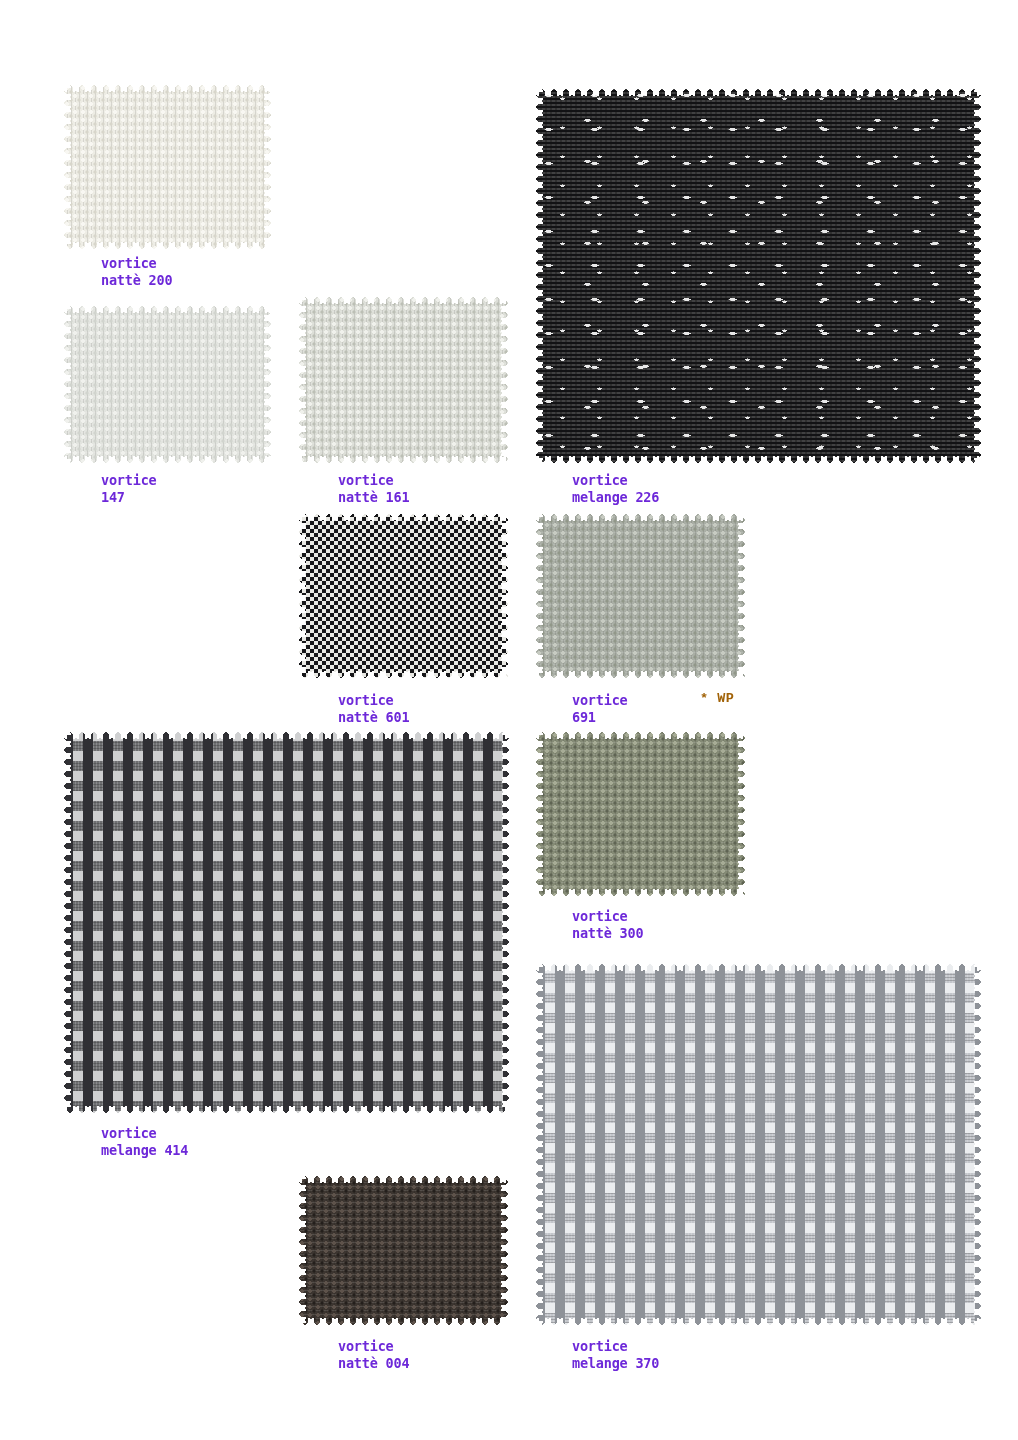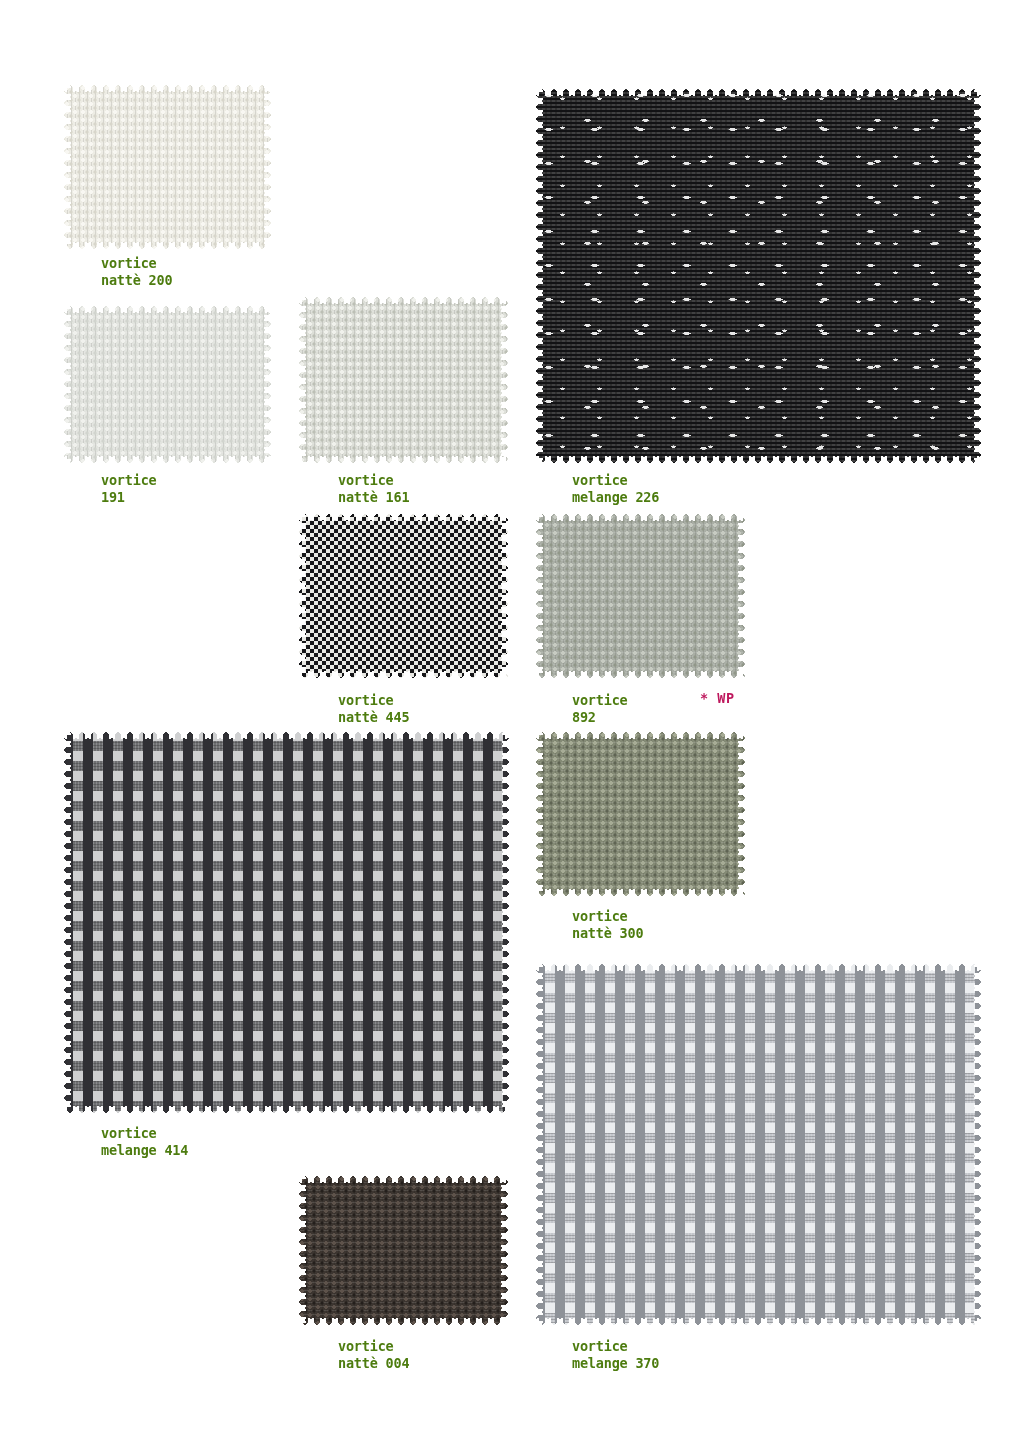--- a/index.html
+++ b/index.html
@@ -54,21 +54,21 @@
   .pink-left  { left: -1px; }
   .pink-right { right: -1px; }
 
   
   .label {
     position: absolute;
     font-family: "DejaVu Sans Mono", "Liberation Mono", monospace;
     font-size: 13.5px;
     font-weight: 700;
     line-height: 17px;
-    color: #4d7c0f;
+    color: #6d28d9;
     letter-spacing: -0.2px;
     white-space: pre;
   }
   .label .l1, .label .l2 { display: block; }
 
   .wp-badge {
     position: absolute;
     font-family: "DejaVu Sans Mono", "Liberation Mono", monospace;
     font-size: 13.5px;
     font-weight: 700;
@@ -94,21 +94,21 @@
     <div class="label" style="left: 101px; top: 255px;"><span class="l1">vortice</span><span class="l2">nattè 200</span></div>
     <div class="swatch-card" style="left: 63px; top: 305px; width: 209px; height: 159px;">
       <div class="swatch" style="width: 209px; height: 159px;">
         <div class="fabric" style="background-color: rgb(226, 228, 223); background-image: radial-gradient(circle, rgb(240, 241, 237) 0px, rgb(240, 241, 237) 30%, transparent 34%), radial-gradient(circle, rgb(209, 212, 206) 0px, rgb(209, 212, 206) 26%, transparent 30%), repeating-linear-gradient(90deg, rgba(0, 0, 0, 0.1) 0px, rgba(0, 0, 0, 0.1) 1px, transparent 1px, transparent 4px), repeating-linear-gradient(0deg, rgba(255, 255, 255, 0.12) 0px, rgba(255, 255, 255, 0.12) 1px, transparent 1px, transparent 4px); background-size: 8px 8px, 8px 8px, 4px 4px, 4px 4px; background-position: 0px 0px, 4px 4px, 0px 0px, 0px 0px;"></div>
         <div class="pink-edge pink-top" style="background-image: linear-gradient(-45deg, transparent 50%, rgb(255, 255, 255) 50%), linear-gradient(45deg, transparent 50%, rgb(255, 255, 255) 50%); background-size: 12px 9px; background-position: 0px 0px, 6px 0px; background-repeat: repeat-x;"></div>
         <div class="pink-edge pink-bottom" style="background-image: linear-gradient(-135deg, transparent 50%, rgb(255, 255, 255) 50%), linear-gradient(135deg, transparent 50%, rgb(255, 255, 255) 50%); background-size: 12px 9px; background-position: 0px 100%, 6px 100%; background-repeat: repeat-x;"></div>
         <div class="pink-edge pink-left" style="background-image: linear-gradient(-45deg, transparent 50%, rgb(255, 255, 255) 50%), linear-gradient(-135deg, transparent 50%, rgb(255, 255, 255) 50%); background-size: 9px 12px; background-position: 0px 0px, 0px 6px; background-repeat: repeat-y;"></div>
         <div class="pink-edge pink-right" style="background-image: linear-gradient(45deg, transparent 50%, rgb(255, 255, 255) 50%), linear-gradient(135deg, transparent 50%, rgb(255, 255, 255) 50%); background-size: 9px 12px; background-position: 100% 0px, 100% 6px; background-repeat: repeat-y;"></div>
       </div>
     </div>
-    <div class="label" style="left: 101px; top: 472px;"><span class="l1">vortice</span><span class="l2">191</span></div>
+    <div class="label" style="left: 101px; top: 472px;"><span class="l1">vortice</span><span class="l2">147</span></div>
     <div class="swatch-card" style="left: 298px; top: 296px; width: 211px; height: 168px;">
       <div class="swatch" style="width: 211px; height: 168px;">
         <div class="fabric" style="background-color: rgb(220, 222, 215); background-image: radial-gradient(circle, rgb(240, 241, 236) 0px, rgb(240, 241, 236) 30%, transparent 34%), radial-gradient(circle, rgb(188, 191, 181) 0px, rgb(188, 191, 181) 26%, transparent 30%), repeating-linear-gradient(90deg, rgba(0, 0, 0, 0.1) 0px, rgba(0, 0, 0, 0.1) 1px, transparent 1px, transparent 4px), repeating-linear-gradient(0deg, rgba(255, 255, 255, 0.12) 0px, rgba(255, 255, 255, 0.12) 1px, transparent 1px, transparent 4px); background-size: 8px 8px, 8px 8px, 4px 4px, 4px 4px; background-position: 0px 0px, 4px 4px, 0px 0px, 0px 0px;"></div>
         <div class="pink-edge pink-top" style="background-image: linear-gradient(-45deg, transparent 50%, rgb(255, 255, 255) 50%), linear-gradient(45deg, transparent 50%, rgb(255, 255, 255) 50%); background-size: 12px 9px; background-position: 0px 0px, 6px 0px; background-repeat: repeat-x;"></div>
         <div class="pink-edge pink-bottom" style="background-image: linear-gradient(-135deg, transparent 50%, rgb(255, 255, 255) 50%), linear-gradient(135deg, transparent 50%, rgb(255, 255, 255) 50%); background-size: 12px 9px; background-position: 0px 100%, 6px 100%; background-repeat: repeat-x;"></div>
         <div class="pink-edge pink-left" style="background-image: linear-gradient(-45deg, transparent 50%, rgb(255, 255, 255) 50%), linear-gradient(-135deg, transparent 50%, rgb(255, 255, 255) 50%); background-size: 9px 12px; background-position: 0px 0px, 0px 6px; background-repeat: repeat-y;"></div>
         <div class="pink-edge pink-right" style="background-image: linear-gradient(45deg, transparent 50%, rgb(255, 255, 255) 50%), linear-gradient(135deg, transparent 50%, rgb(255, 255, 255) 50%); background-size: 9px 12px; background-position: 100% 0px, 100% 6px; background-repeat: repeat-y;"></div>
       </div>
     </div>
     <div class="label" style="left: 338px; top: 472px;"><span class="l1">vortice</span><span class="l2">nattè 161</span></div>
@@ -124,32 +124,32 @@
     <div class="label" style="left: 572px; top: 472px;"><span class="l1">vortice</span><span class="l2">melange 226</span></div>
     <div class="swatch-card" style="left: 298px; top: 513px; width: 211px; height: 166px;">
       <div class="swatch" style="width: 211px; height: 166px;">
         <div class="fabric" style="background-color: rgb(141, 141, 136); background-image: linear-gradient(45deg, rgb(23, 23, 26) 25%, transparent 25%, transparent 75%, rgb(23, 23, 26) 75%), linear-gradient(45deg, rgb(23, 23, 26) 25%, transparent 25%, transparent 75%, rgb(23, 23, 26) 75%), linear-gradient(135deg, rgb(233, 233, 228) 25%, transparent 25%, transparent 75%, rgb(233, 233, 228) 75%), linear-gradient(135deg, rgb(233, 233, 228) 25%, transparent 25%, transparent 75%, rgb(233, 233, 228) 75%); background-size: 8px 8px, 8px 8px, 8px 8px, 8px 8px; background-position: 0px 0px, 4px 4px, 0px 0px, 4px 4px;"></div>
         <div class="pink-edge pink-top" style="background-image: linear-gradient(-45deg, transparent 50%, rgb(255, 255, 255) 50%), linear-gradient(45deg, transparent 50%, rgb(255, 255, 255) 50%); background-size: 12px 9px; background-position: 0px 0px, 6px 0px; background-repeat: repeat-x;"></div>
         <div class="pink-edge pink-bottom" style="background-image: linear-gradient(-135deg, transparent 50%, rgb(255, 255, 255) 50%), linear-gradient(135deg, transparent 50%, rgb(255, 255, 255) 50%); background-size: 12px 9px; background-position: 0px 100%, 6px 100%; background-repeat: repeat-x;"></div>
         <div class="pink-edge pink-left" style="background-image: linear-gradient(-45deg, transparent 50%, rgb(255, 255, 255) 50%), linear-gradient(-135deg, transparent 50%, rgb(255, 255, 255) 50%); background-size: 9px 12px; background-position: 0px 0px, 0px 6px; background-repeat: repeat-y;"></div>
         <div class="pink-edge pink-right" style="background-image: linear-gradient(45deg, transparent 50%, rgb(255, 255, 255) 50%), linear-gradient(135deg, transparent 50%, rgb(255, 255, 255) 50%); background-size: 9px 12px; background-position: 100% 0px, 100% 6px; background-repeat: repeat-y;"></div>
       </div>
     </div>
-    <div class="label" style="left: 338px; top: 692px;"><span class="l1">vortice</span><span class="l2">nattè 445</span></div>
+    <div class="label" style="left: 338px; top: 692px;"><span class="l1">vortice</span><span class="l2">nattè 601</span></div>
     <div class="swatch-card" style="left: 535px; top: 513px; width: 211px; height: 166px;">
       <div class="swatch" style="width: 211px; height: 166px;">
         <div class="fabric" style="background-color: rgb(169, 174, 165); background-image: radial-gradient(circle, rgb(199, 203, 194) 0px, rgb(199, 203, 194) 30%, transparent 34%), radial-gradient(circle, rgb(145, 151, 137) 0px, rgb(145, 151, 137) 26%, transparent 30%), repeating-linear-gradient(90deg, rgba(0, 0, 0, 0.1) 0px, rgba(0, 0, 0, 0.1) 1px, transparent 1px, transparent 4px), repeating-linear-gradient(0deg, rgba(255, 255, 255, 0.12) 0px, rgba(255, 255, 255, 0.12) 1px, transparent 1px, transparent 4px); background-size: 8px 8px, 8px 8px, 4px 4px, 4px 4px; background-position: 0px 0px, 4px 4px, 0px 0px, 0px 0px;"></div>
         <div class="pink-edge pink-top" style="background-image: linear-gradient(-45deg, transparent 50%, rgb(255, 255, 255) 50%), linear-gradient(45deg, transparent 50%, rgb(255, 255, 255) 50%); background-size: 12px 9px; background-position: 0px 0px, 6px 0px; background-repeat: repeat-x;"></div>
         <div class="pink-edge pink-bottom" style="background-image: linear-gradient(-135deg, transparent 50%, rgb(255, 255, 255) 50%), linear-gradient(135deg, transparent 50%, rgb(255, 255, 255) 50%); background-size: 12px 9px; background-position: 0px 100%, 6px 100%; background-repeat: repeat-x;"></div>
         <div class="pink-edge pink-left" style="background-image: linear-gradient(-45deg, transparent 50%, rgb(255, 255, 255) 50%), linear-gradient(-135deg, transparent 50%, rgb(255, 255, 255) 50%); background-size: 9px 12px; background-position: 0px 0px, 0px 6px; background-repeat: repeat-y;"></div>
         <div class="pink-edge pink-right" style="background-image: linear-gradient(45deg, transparent 50%, rgb(255, 255, 255) 50%), linear-gradient(135deg, transparent 50%, rgb(255, 255, 255) 50%); background-size: 9px 12px; background-position: 100% 0px, 100% 6px; background-repeat: repeat-y;"></div>
       </div>
     </div>
-    <div class="label" style="left: 572px; top: 692px;"><span class="l1">vortice</span><span class="l2">892</span></div>
-    <div class="wp-badge" style="left: 700px; top: 690px; color: #be185d;">* WP</div>
+    <div class="label" style="left: 572px; top: 692px;"><span class="l1">vortice</span><span class="l2">691</span></div>
+    <div class="wp-badge" style="left: 700px; top: 690px; color: #a16207; font-family: Liberation Mono, monospace;">* WP</div>
     <div class="swatch-card" style="left: 63px; top: 731px; width: 447px; height: 383px;">
       <div class="swatch" style="width: 447px; height: 383px;">
         <div class="fabric" style="background-color: rgb(110, 111, 113); background-image: linear-gradient(90deg, rgb(48, 48, 52) 0px, rgb(48, 48, 52) 48%, transparent 48%, transparent 100%), linear-gradient(0deg, rgb(207, 208, 209) 0px, rgb(207, 208, 209) 48%, transparent 48%, transparent 100%), repeating-linear-gradient(0deg, rgba(0, 0, 0, 0.2) 0px, rgba(0, 0, 0, 0.2) 1px, transparent 1px, transparent 3px), repeating-linear-gradient(90deg, rgba(255, 255, 255, 0.18) 0px, rgba(255, 255, 255, 0.18) 1px, transparent 1px, transparent 3px); background-size: 20px 20px, 20px 20px, 3px 3px, 3px 3px; background-position: 0px 0px, 10px 10px, 0px 0px, 0px 0px;"></div>
         <div class="pink-edge pink-top" style="background-image: linear-gradient(-45deg, transparent 50%, rgb(255, 255, 255) 50%), linear-gradient(45deg, transparent 50%, rgb(255, 255, 255) 50%); background-size: 12px 9px; background-position: 0px 0px, 6px 0px; background-repeat: repeat-x;"></div>
         <div class="pink-edge pink-bottom" style="background-image: linear-gradient(-135deg, transparent 50%, rgb(255, 255, 255) 50%), linear-gradient(135deg, transparent 50%, rgb(255, 255, 255) 50%); background-size: 12px 9px; background-position: 0px 100%, 6px 100%; background-repeat: repeat-x;"></div>
         <div class="pink-edge pink-left" style="background-image: linear-gradient(-45deg, transparent 50%, rgb(255, 255, 255) 50%), linear-gradient(-135deg, transparent 50%, rgb(255, 255, 255) 50%); background-size: 9px 12px; background-position: 0px 0px, 0px 6px; background-repeat: repeat-y;"></div>
         <div class="pink-edge pink-right" style="background-image: linear-gradient(45deg, transparent 50%, rgb(255, 255, 255) 50%), linear-gradient(135deg, transparent 50%, rgb(255, 255, 255) 50%); background-size: 9px 12px; background-position: 100% 0px, 100% 6px; background-repeat: repeat-y;"></div>
       </div>
     </div>
     <div class="label" style="left: 101px; top: 1125px;"><span class="l1">vortice</span><span class="l2">melange 414</span></div>

